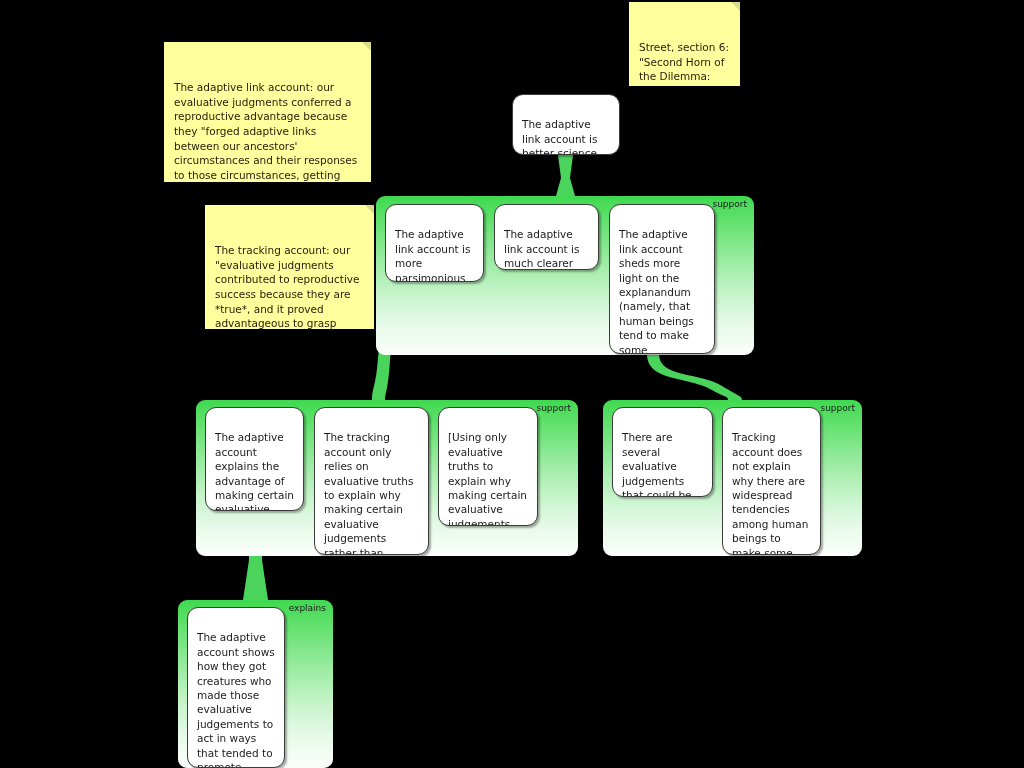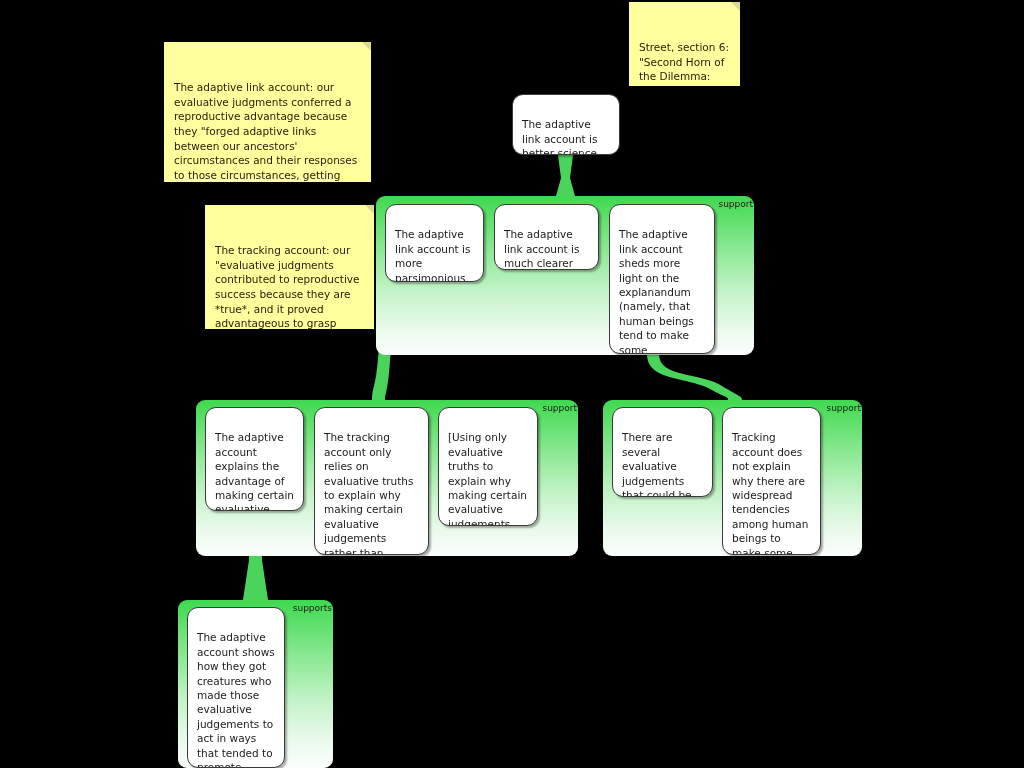--- a/index.html
+++ b/index.html
@@ -23,21 +23,21 @@
        #3fd94f 0%,
        #5fe06b 14%,
        #95ea9c 38%,
        #c7f4cb 62%,
        #e8faea 82%,
        #fbfefb 100%);
     box-sizing:border-box;
   }
   .group-label{
     position:absolute;
-    top:3px;right:1px;
+    top:3px;right:7px;
     font-size:9px;
     color:#1a1a1a;
     font-family:"DejaVu Sans", sans-serif;
     letter-spacing:0px;
     white-space:nowrap;
   }
 
   
   .claim{
     position:absolute;
@@ -144,19 +144,19 @@
     <span class="group-label">support</span>
   </div>
   <div class="claim" style="left:612px;top:407px;width:101px;height:90px;">
     <span>There are several evaluative judgements that could be made yet we only make certain ones.</span>
   </div>
   <div class="claim" style="left:722px;top:407px;width:99px;height:148px;">
     <span>Tracking account does not explain why there are widespread tendencies among human beings to make some evaluative judgements rather than others.</span>
   </div>
 
   <div class="group" style="left:178px;top:600px;width:155px;height:168px;">
-    <span class="group-label">supports</span>
+    <span class="group-label">explains</span>
   </div>
   <div class="claim" style="left:187px;top:607px;width:98px;height:161px;">
     <span>The adaptive account shows how they got creatures who made those evaluative judgements to act in ways that tended to promote reproductive success.</span>
   </div>
 
 </div>
 
 </body></html>

